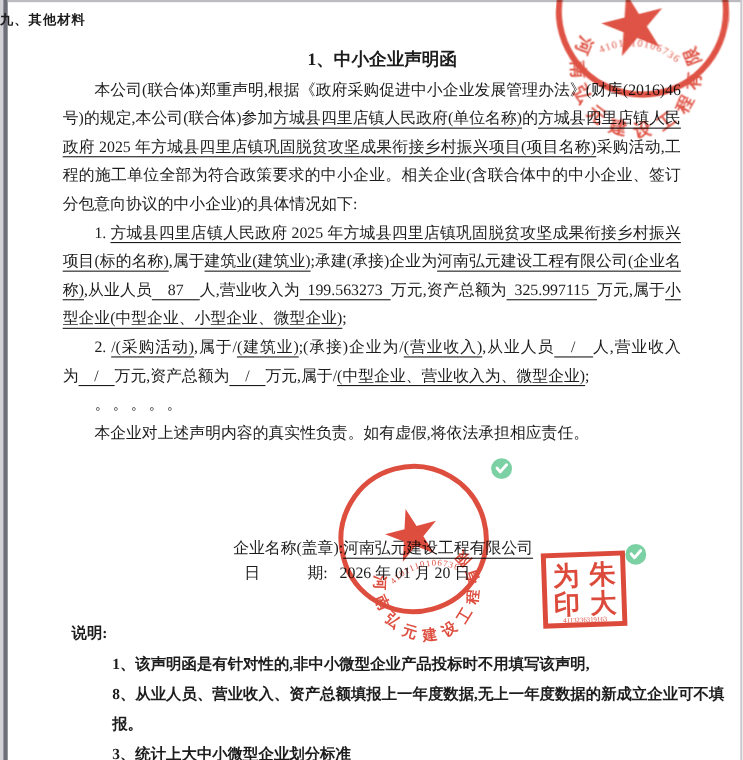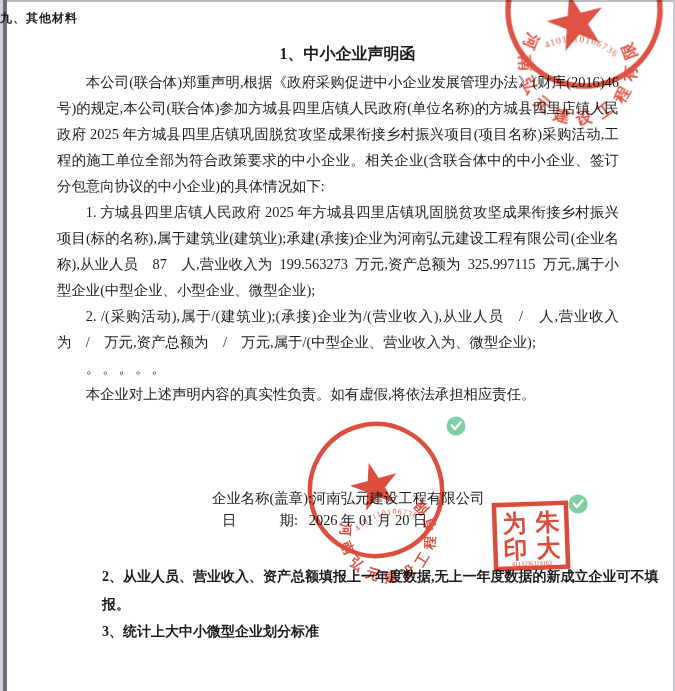--- a/index.html
+++ b/index.html
@@ -14,21 +14,21 @@
   .edge-right      { position:absolute; right:0; top:0; width:2px; height:691px; background:#c9c9cd; }
 
   .title1 { position:absolute; top:10px; left:0; width:100%; 
             font-size:12px; font-weight:bold; letter-spacing:1px; }
   .title2 { position:absolute; top:44px; left:0; width:100%; text-align:center;
             font-size:16px; font-weight:bold;margin-left:10px; }
 
   .body-text { position:absolute; left:57px; top:69px; width:562px;
                font-size:14.4px; line-height:26px; text-align:justify; text-justify:inter-ideograph; }
   .body-text p { margin:0; text-indent:2em; }
-  .u { text-underline-offset:3.5px; }
+  .u { text-decoration:underline; text-underline-offset:3.5px; }
   .dots { letter-spacing:2px; }
 
   .company-line { position:absolute; left:212px; top:489px; font-size:14.4px; }
   .date-line    { position:absolute; left:222px; top:511px; font-size:14.4px; white-space:pre; }
 
   .notes { position:absolute; left:65px; top:563px; font-size:14px; font-weight:bold; line-height:27.6px; }
   .notes .item { padding-left:37px; }
 
   .stamp-layer { position:absolute; left:0; top:0; width:675px; height:691px;
                  pointer-events:none; mix-blend-mode:multiply; }
@@ -51,21 +51,23 @@
     <p><span>1. </span><span class="u">方城县四里店镇人民政府 2025 年方城县四里店镇巩固脱贫攻坚成果衔接乡村振兴项目(标的名称)</span><span>,属于</span><span class="u">建筑业(建筑业)</span><span>;承建(承接)企业为</span><span class="u">河南弘元建设工程有限公司(企业名称)</span><span>,从业人员</span><span class="u">　87　</span><span>人,营业收入为</span><span class="u"> 199.563273 </span><span>万元,资产总额为</span><span class="u"> 325.997115 </span><span>万元,属于</span><span class="u">小型企业(中型企业、小型企业、微型企业)</span><span>;</span></p>
     <p><span>2. </span><span class="u">/(采购活动)</span><span>,属于/</span><span class="u">(建筑业)</span><span>;(承接)企业为/</span><span class="u">(营业收入)</span><span>,从业人员</span><span class="u">　/　</span><span>人,营业收入为</span><span class="u">　/　</span><span>万元,资产总额为</span><span class="u">　/　</span><span>万元,属于/</span><span class="u">(中型企业、营业收入为、微型企业)</span><span>;</span></p>
     <p class="dots">。。。。。</p>
     <p>本企业对上述声明内容的真实性负责。如有虚假,将依法承担相应责任。</p>
   </div>
 
   <div class="company-line"><span>企业名称(盖章):</span><span class="u">河南弘元建设工程有限公司</span></div>
   <div class="date-line">日            期:   2026 年 01 月 20 日</div>
 
   <div class="notes">
-    <div class="item">2、从业人员、营业收入、资产总额填报上一年度数据,无上一年度数据的新成立企业可不填报。</div>
+    <div>说明:</div>
+    <div class="item">1、该声明函是有针对性的,非中小微型企业产品投标时不用填写该声明,</div>
+    <div class="item">8、从业人员、营业收入、资产总额填报上一年度数据,无上一年度数据的新成立企业可不填报。</div>
     <div class="item">3、统计上大中小微型企业划分标准</div>
   </div>
 
   <svg class="stamp-layer" viewBox="0 0 675 691" xmlns="http://www.w3.org/2000/svg">
     <defs>
       <path id="star" d="M 0 -30 L 6.76 -9.3 L 28.5 -9.3 L 10.94 3.55 L 17.6 24.3 L 0 11.5 L -17.6 24.3 L -10.94 3.55 L -28.5 -9.3 L -6.76 -9.3 Z"></path>
       <path id="topNameArc" d="M 533 38 A 58 58 0 1 0 635 38" fill="none"></path>
       <path id="topNumArc" d="M 544 57 A 62 62 0 0 1 624 57" fill="none"></path>
       <path id="midNameArc" d="M 335 513 A 47 47 0 1 0 417 513" fill="none"></path>
       <path id="midNumArc" d="M 343 529 A 51 51 0 0 1 409 529" fill="none"></path>

